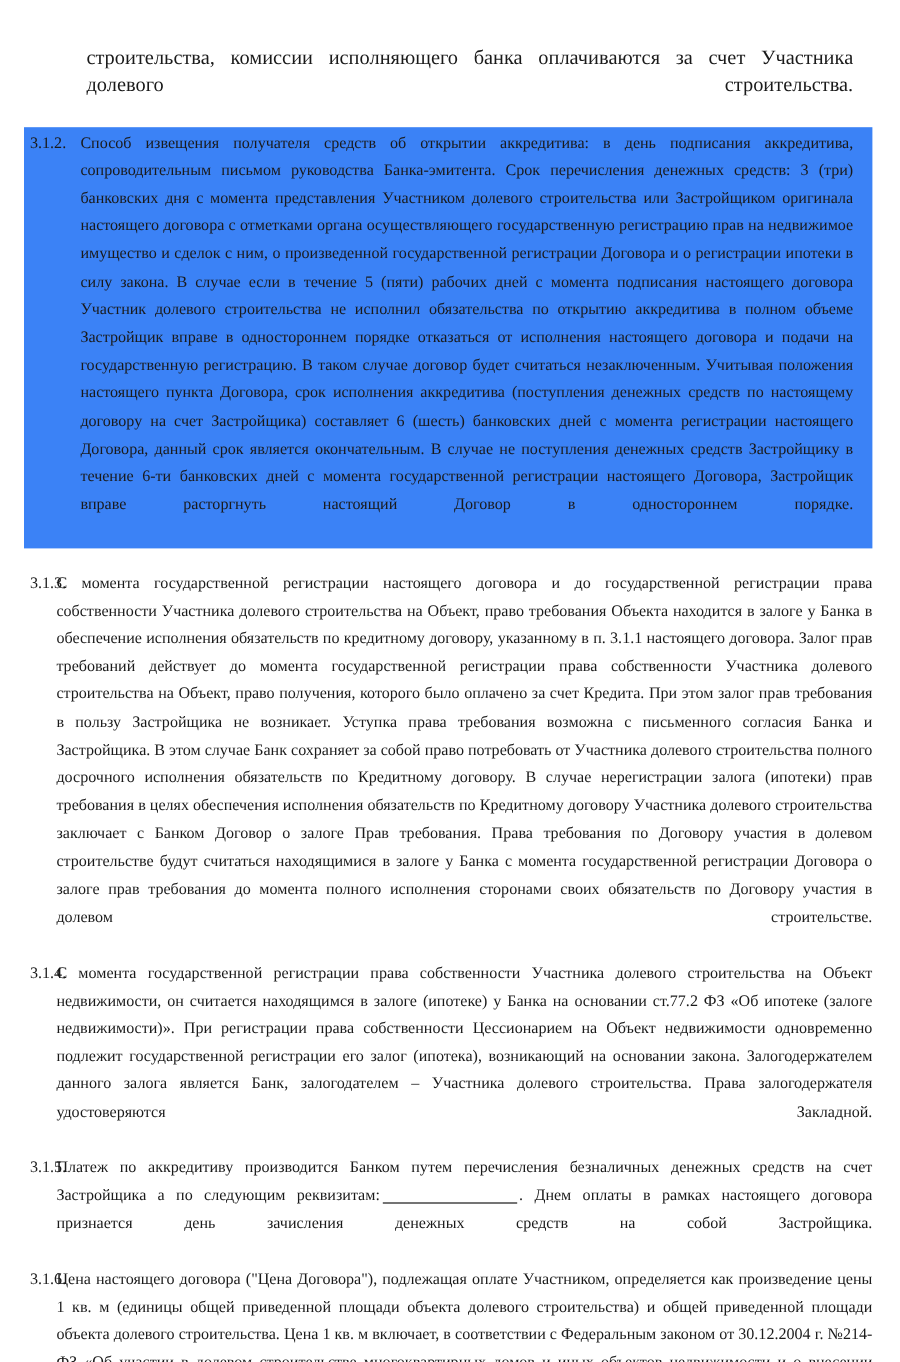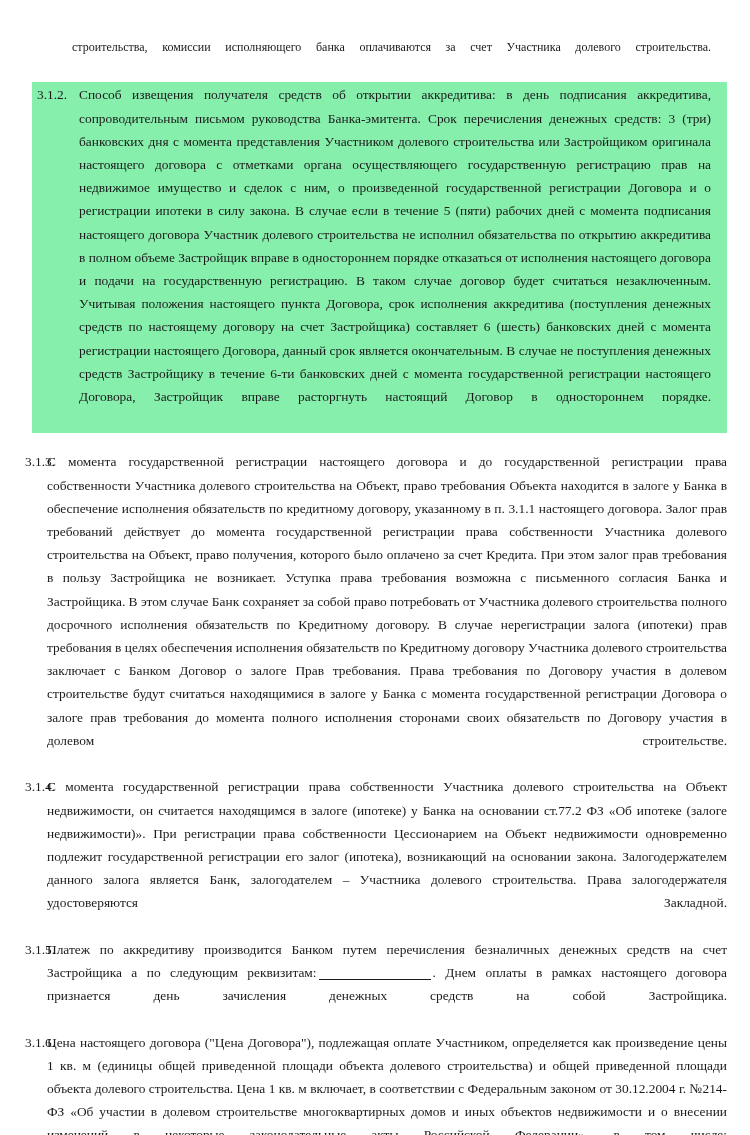--- a/index.html
+++ b/index.html
@@ -46,38 +46,38 @@
     hyphens: none;
   }
   .body-txt:after {
     content: "";
     display: inline-block;
     width: 100%;
   }
 
   
   .cont {
-    font-size: 12px;
+    font-size: 17px;
     line-height: 23.2px;
     margin-left: 72px;
     margin-right: 39px;
     text-align: justify;
   }
   .cont:after {
     content: "";
     display: inline-block;
     width: 100%;
   }
 
   
   .hl {
-    background: #86efac;
+    background: #3b82f6;
     padding-top: 1px;
     padding-bottom: 2px;
-    margin-left: 32px;
+    margin-left: 20px;
     margin-right: 23px;
   }
   .hl .para {
     padding-right: 0;
   }
   .hl .num {
     padding-left: 5px;
     width: 47px;
     flex: 0 0 47px;
   }

